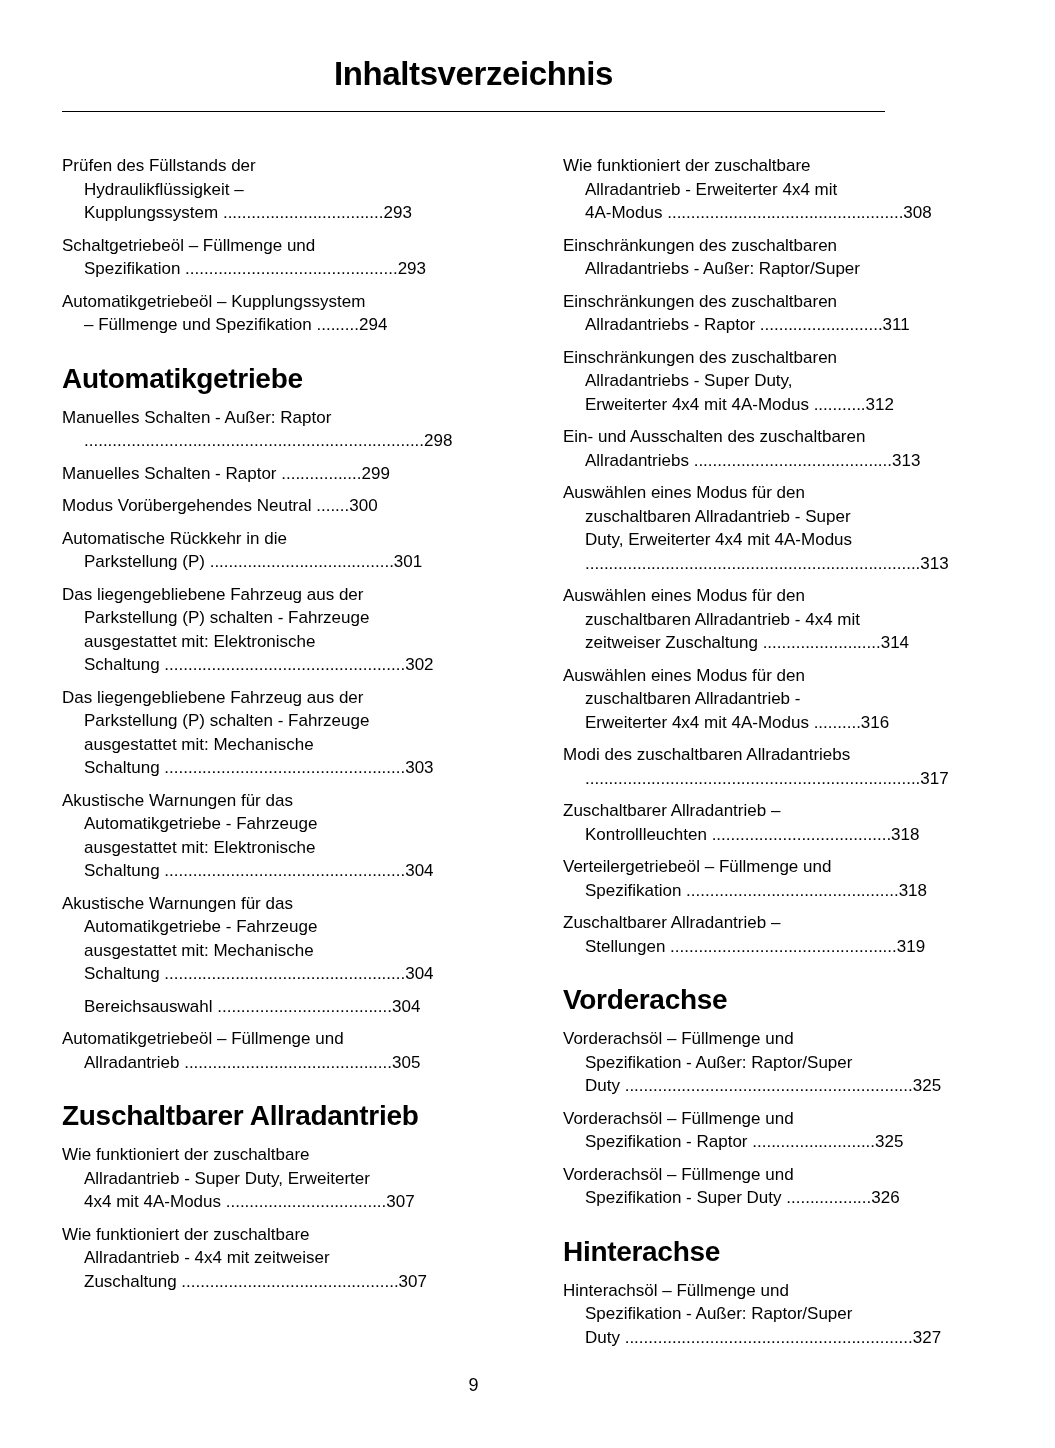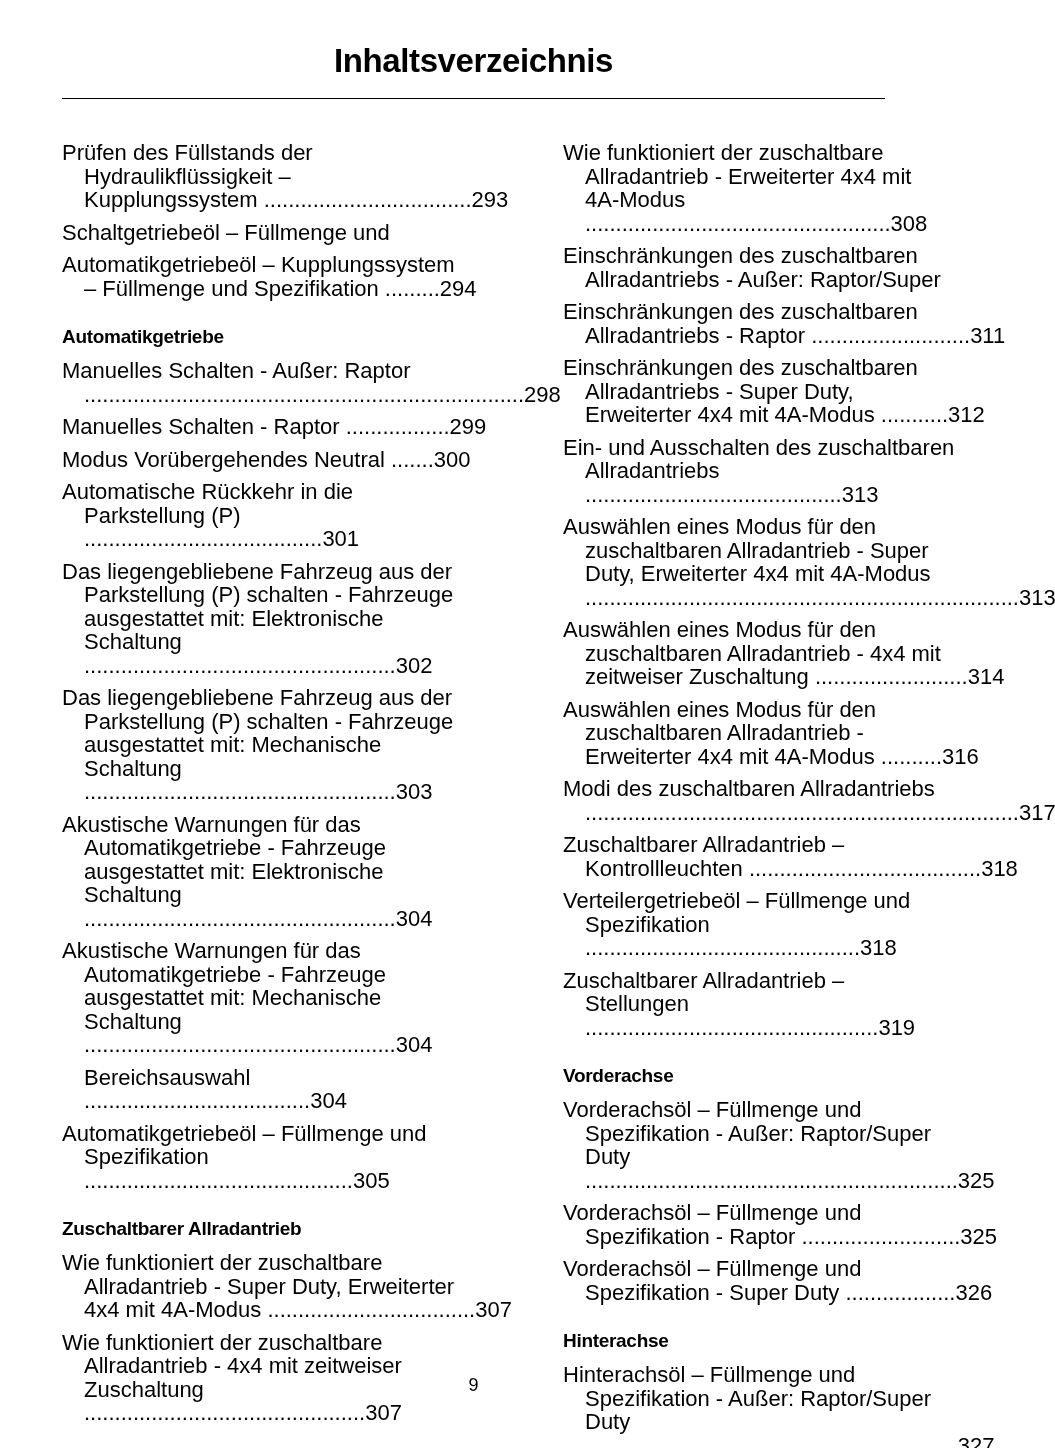--- a/index.html
+++ b/index.html
@@ -13,21 +13,21 @@
     font-family: "Liberation Sans", sans-serif;
     color: #000000;
     position: relative;
     overflow: hidden;
   }
   .page {
     position: relative;
     width: 947px;
     height: 1448px;
     box-sizing: border-box;
-    padding: 0 62px;
+    padding: 13px 62px;
   }
   .page-title {
     text-align: center;
     font-size: 33px;
     font-weight: bold;
     letter-spacing: -0.4px;
     padding-top: 42px;
     padding-bottom: 8px;
   }
   .title-rule {
@@ -37,28 +37,28 @@
   .columns {
     display: flex;
     gap: 46px;
     margin-top: 42px;
   }
   .col {
     width: 455px;
     flex: 0 0 455px;
   }
   .section-head {
-    font-size: 19px;
+    font-size: 28px;
     font-weight: bold;
     letter-spacing: -0.3px;
     margin-top: 26px;
     margin-bottom: 11px;
   }
   .entry {
-    font-size: 22px;
+    font-size: 17px;
     line-height: 23.5px;
     margin-bottom: 9px;
     position: relative;
   }
   .entry .line {
     display: block;
   }
   .entry .indent {
     padding-left: 22px;
   }
@@ -81,20 +81,21 @@
 
   <div class="columns">
     <div class="col" id="left-col">
         <div class="entry">
           <span class="line">Prüfen des Füllstands der</span>
           <span class="line indent">Hydraulikflüssigkeit –</span>
           <span class="line indent">Kupplungssystem  ..................................293</span>
         </div>
         <div class="entry">
           <span class="line">Schaltgetriebeöl – Füllmenge und</span>
+          <span class="line indent">Spezifikation .............................................293</span>
         </div>
         <div class="entry">
           <span class="line">Automatikgetriebeöl – Kupplungssystem</span>
           <span class="line indent">– Füllmenge und Spezifikation .........294</span>
         </div>
         <div class="section-head">Automatikgetriebe</div>
         <div class="entry">
           <span class="line">Manuelles Schalten - Außer: Raptor</span>
           <span class="line indent">........................................................................298</span>
         </div>
@@ -130,21 +131,21 @@
           <span class="line">Akustische Warnungen für das</span>
           <span class="line indent">Automatikgetriebe - Fahrzeuge</span>
           <span class="line indent">ausgestattet mit: Mechanische</span>
           <span class="line indent">Schaltung ...................................................304</span>
         </div>
         <div class="entry">
           <span class="line indent">Bereichsauswahl .....................................304</span>
         </div>
         <div class="entry">
           <span class="line">Automatikgetriebeöl – Füllmenge und</span>
-          <span class="line indent">Spezifikation  ............................................305</span>
+          <span class="line indent">Allradantrieb  ............................................305</span>
         </div>
         <div class="section-head">Zuschaltbarer Allradantrieb</div>
         <div class="entry">
           <span class="line">Wie funktioniert der zuschaltbare</span>
           <span class="line indent">Allradantrieb - Super Duty, Erweiterter</span>
           <span class="line indent">4x4 mit 4A-Modus ..................................307</span>
         </div>
         <div class="entry">
           <span class="line">Wie funktioniert der zuschaltbare</span>
           <span class="line indent">Allradantrieb - 4x4 mit zeitweiser</span>

